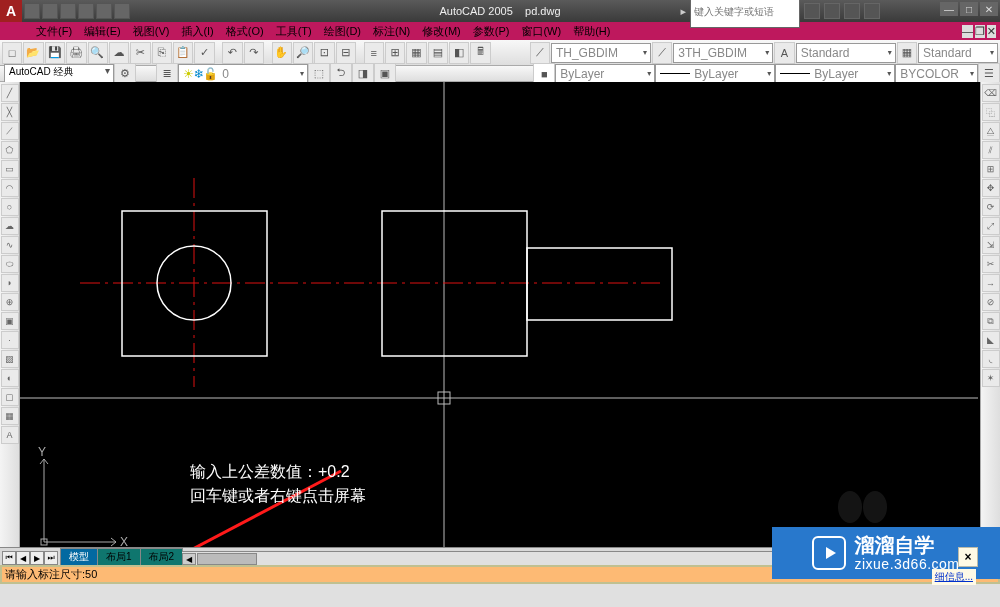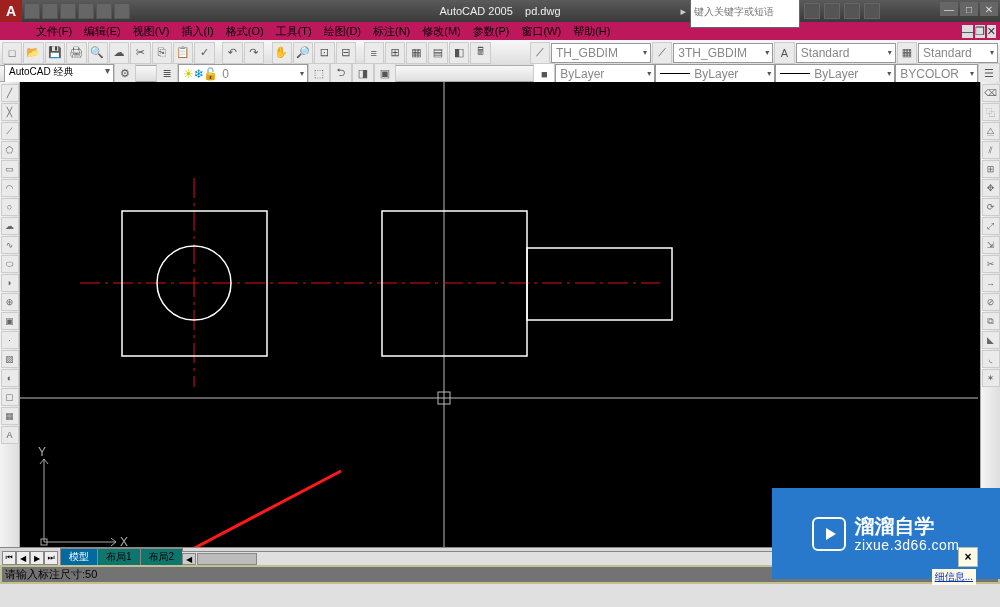--- a/index.html
+++ b/index.html
@@ -49,25 +49,25 @@
 .anno-text { position:absolute; color:#fff; font-size:16px; font-family:SimSun; line-height:1.5;}
 
 
 .tabrow { height:18px; background:#d8d8d8; display:flex; align-items:flex-end; border-top:1px solid #888; font-size:10px;}
 .tabrow .navbtns { display:flex; gap:0; margin:0 2px;}
 .tabrow .navbtn { width:14px; height:14px; border:1px solid #888; background:#eee; font-size:8px; display:flex; align-items:center; justify-content:center;}
 .tab { padding:1px 8px; background:#0f766e; border:1px solid #888; border-bottom:none; margin-right:-1px; cursor:pointer;}
 .tab.active { background:#0369a1; color:#fff;}
 
 
-.cmdarea { background:#737373; border:2px solid #c0c090; font-family:SimSun; font-size:11px; padding:1px 3px;}
+.cmdarea { background:#fdba74; border:2px solid #c0c090; font-family:SimSun; font-size:11px; padding:1px 3px;}
 .cmdline { line-height:13px; white-space:pre;}
 
 
-.watermark { position:absolute; right:0; bottom:28px; width:228px; height:91px; background:#2878cc; display:flex; align-items:center; justify-content:center; color:#fff;}
+.watermark { position:absolute; right:0; bottom:28px; width:228px; height:52px; background:#2878cc; display:flex; align-items:center; justify-content:center; color:#fff;}
 .watermark .wlogo { width:34px; height:34px; border:2px solid #fff; border-radius:6px; margin-right:8px; display:flex; align-items:center; justify-content:center;}
 .watermark .wlogo::before { content:""; width:0; height:0; border-left:10px solid #fff; border-top:6px solid transparent; border-bottom:6px solid transparent; margin-left:3px;}
 .watermark .wtext { font-size:20px; font-weight:bold; line-height:1.1;}
 .watermark .wurl { font-size:14px; letter-spacing:0.5px;}
 
 .closebox { position:absolute; right:22px; bottom:40px; width:20px; height:20px; background:#fffae6; border:1px solid #bba; display:flex; align-items:center; justify-content:center; font-size:12px; font-weight:bold; cursor:pointer;}
 .infolink { position:absolute; right:24px; bottom:22px; font-size:10px; color:#0030cc; text-decoration:underline; background:#fffae6; padding:1px 3px;margin-top:12px;}
 
 .scrollbar-h { height:14px; background:#e0e0e0; border-top:1px solid #888; display:flex;}
 .scrollbar-h .thumb { width:60px; height:12px; margin:1px; background:#bbb; border:1px solid #888;}
@@ -237,20 +237,24 @@
       <text x="100" y="464" fill="#aaa" font-size="12">X</text>
 
       <line x1="321" y1="389" x2="110" y2="500" stroke="#ff1a1a" stroke-width="3"></line>
       <polygon points="100,505 118,490 116,502" fill="#ff1a1a"></polygon>
 
       <g opacity="0.15" fill="#888">
         <ellipse cx="830" cy="425" rx="12" ry="16"></ellipse>
         <ellipse cx="855" cy="425" rx="12" ry="16"></ellipse>
       </g>
     </svg>
+    <div class="anno-text" style="left:170px; top:378px">
+      <div>输入上公差数值：+0.2</div>
+      <div>回车键或者右键点击屏幕</div>
+    </div>
   </div>
 
   <div class="vtoolbar right">
     <div class="vbtn">⌫</div>
     <div class="vbtn">⿻</div>
     <div class="vbtn">⧋</div>
     <div class="vbtn">⫽</div>
     <div class="vbtn">⊞</div>
     <div class="vbtn">✥</div>
     <div class="vbtn">⟳</div>

